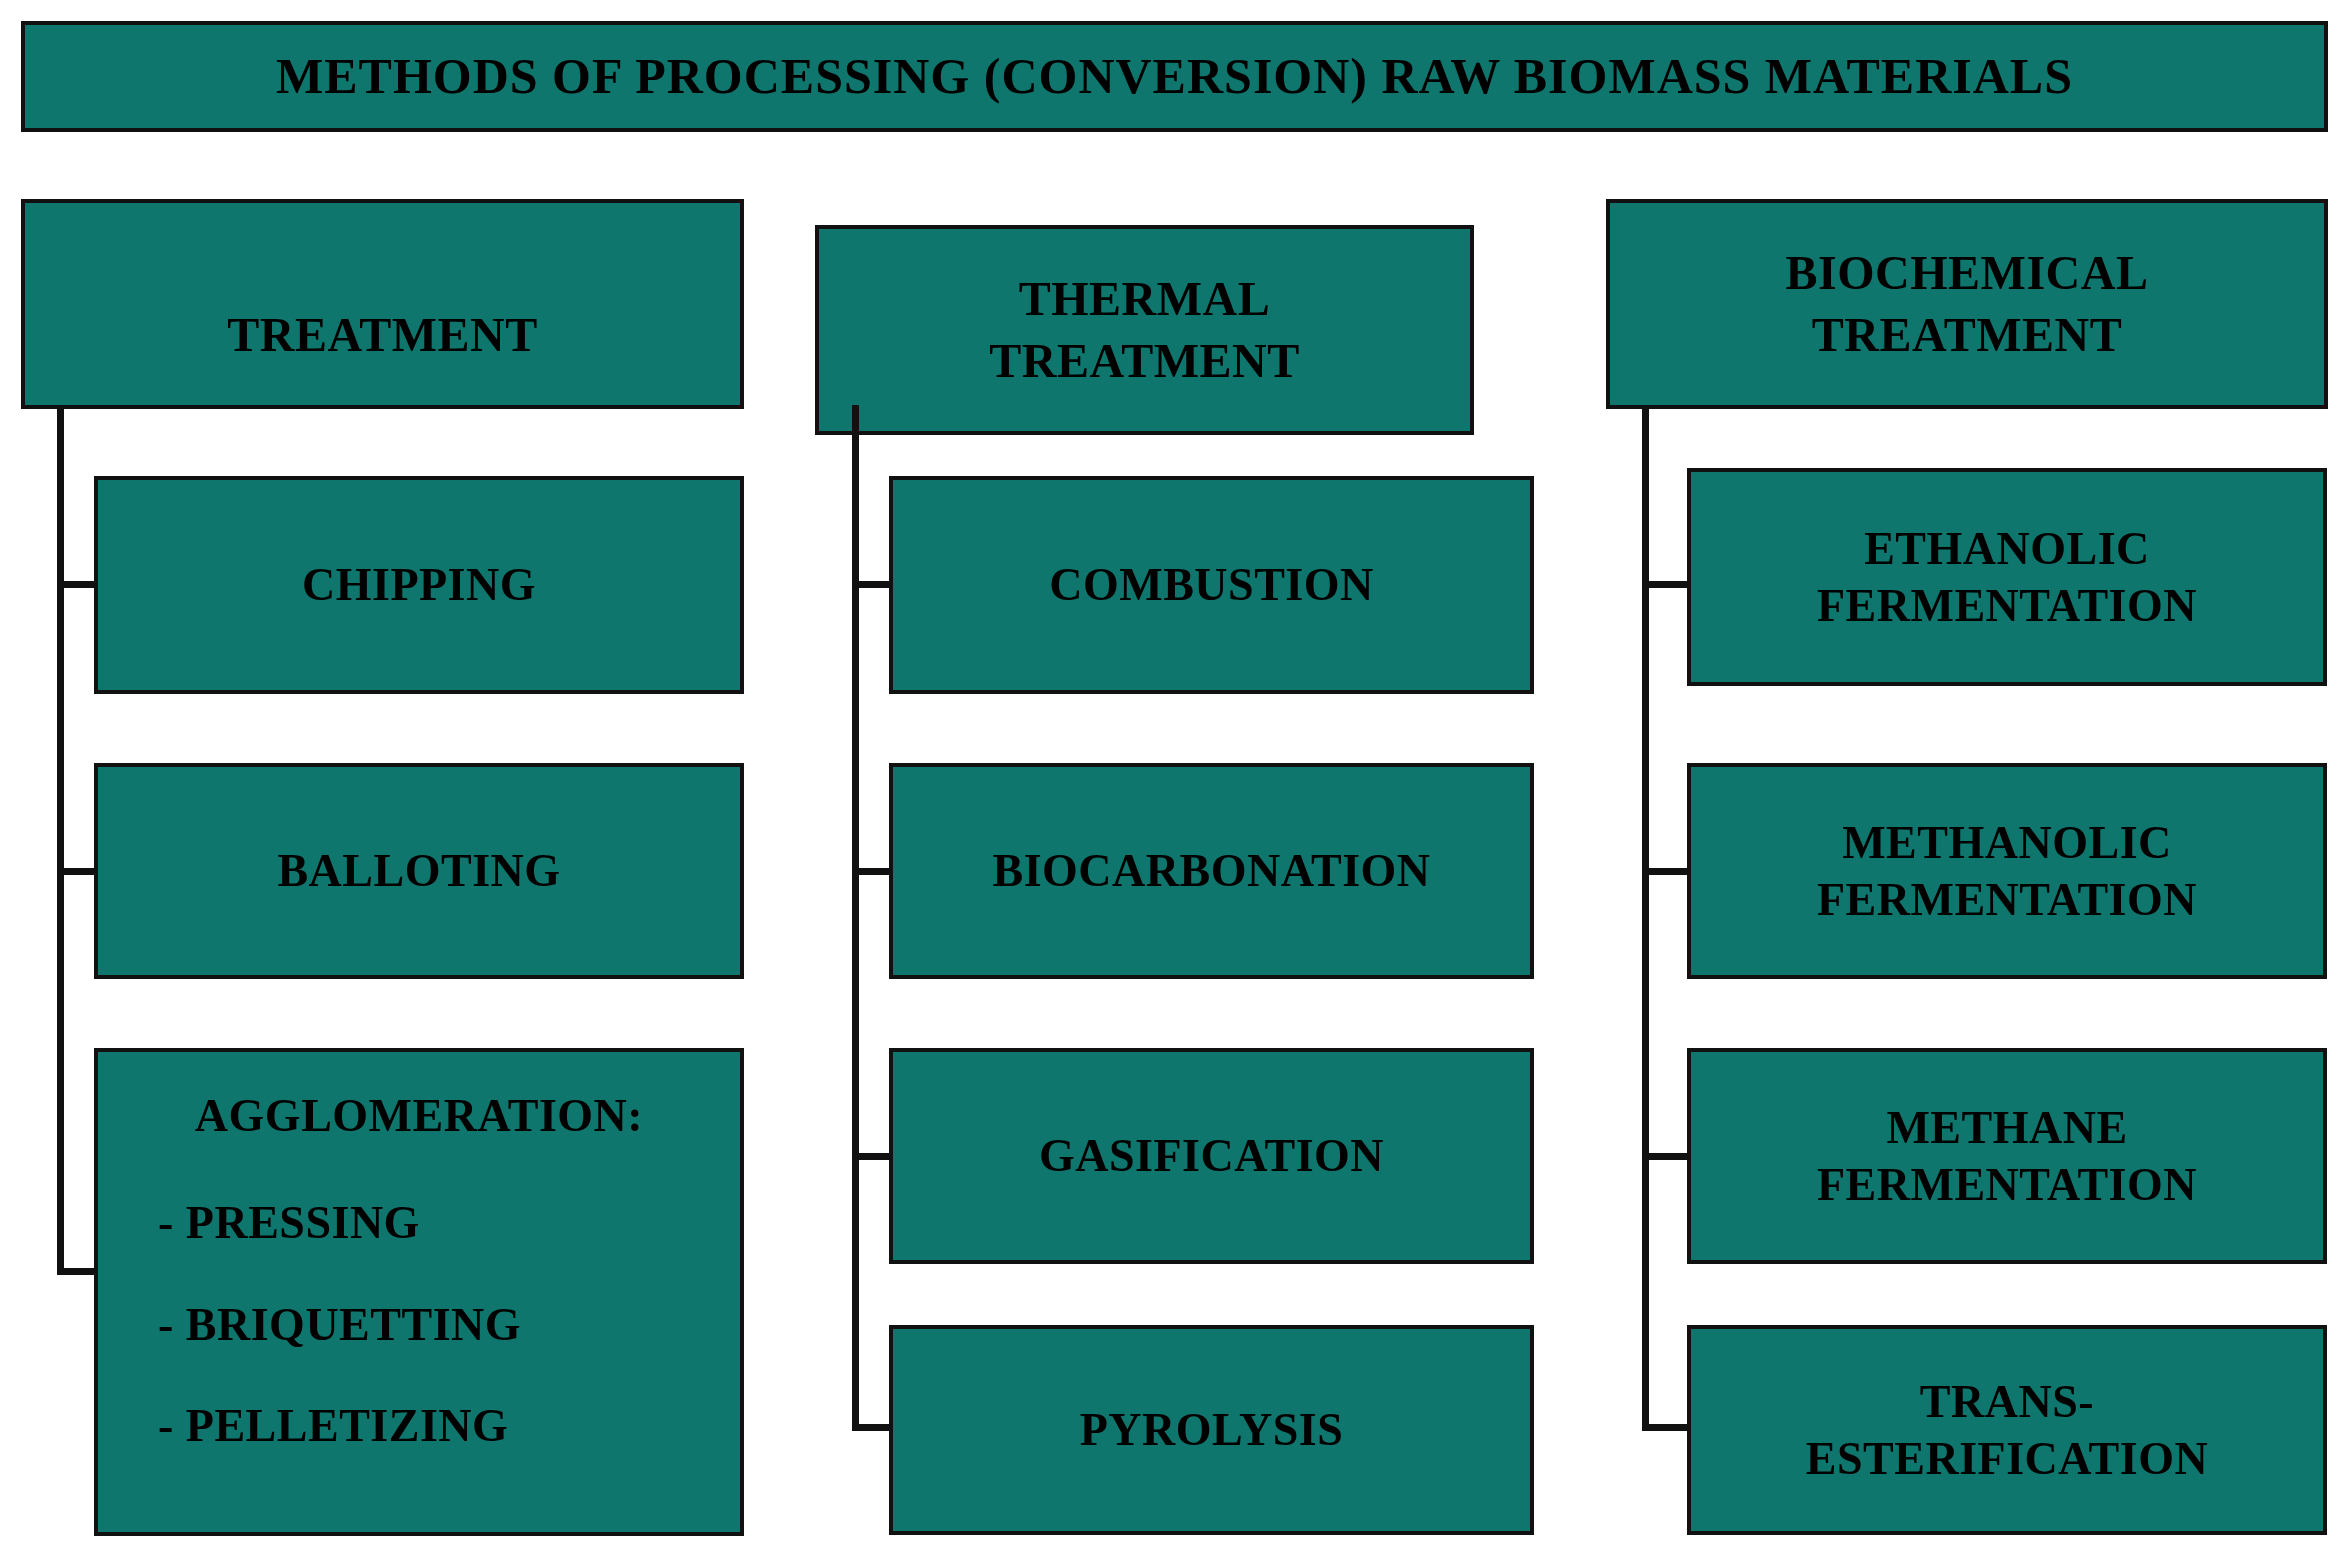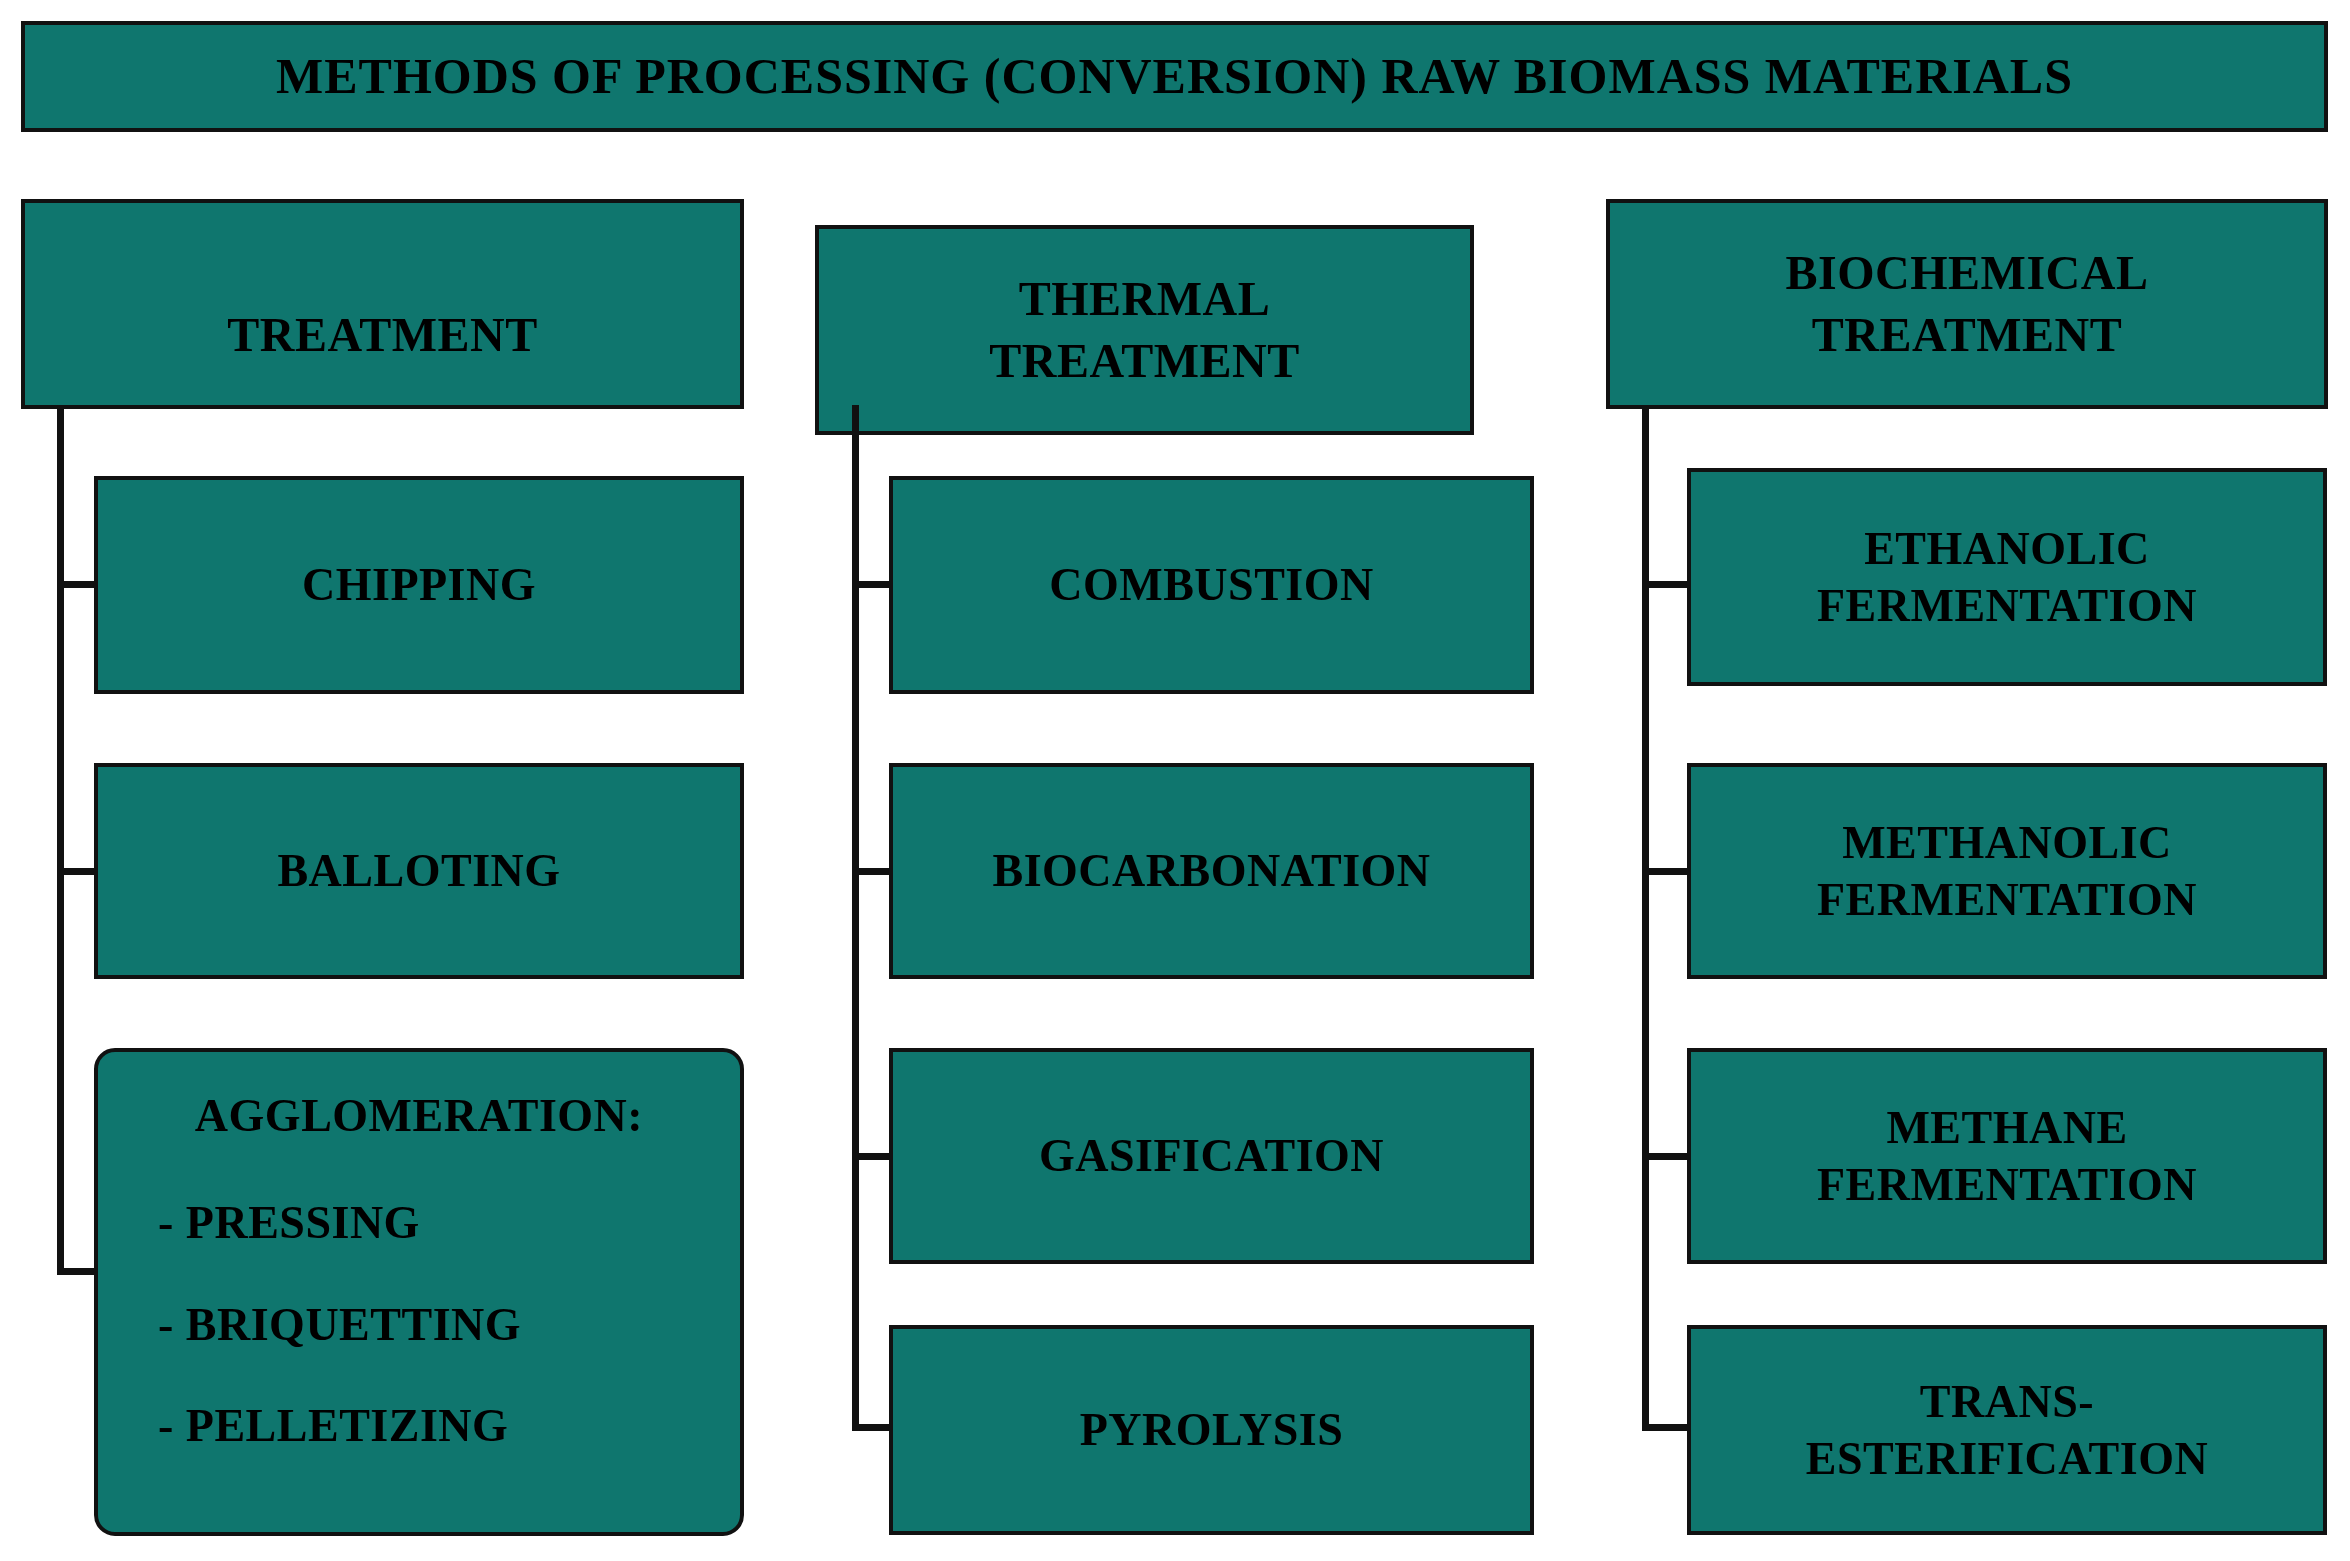--- a/index.html
+++ b/index.html
@@ -58,21 +58,21 @@
   #header-biochemical { left: 1606px; width: 722px; }
 
   
   .child-box { font-size: 46px; line-height: 1.25; }
 
   
   #box-chipping      { left: 94px; top: 476px;  width: 650px; height: 218px; }
   #box-balloting     { left: 94px; top: 763px;  width: 650px; height: 216px; }
   #box-agglomeration {
     left: 94px; top: 1048px; width: 650px; height: 488px;
-    display: block; padding: 29px 0 0 0; border-radius: 21px;
+    display: block; padding: 29px 0 0 0;
   }
 
   
   .agg-title {
     text-align: center;
     font-size: 46px;
     font-weight: 700;
     padding: 5.7px 0 0 0;
   }
   .agg-list {

